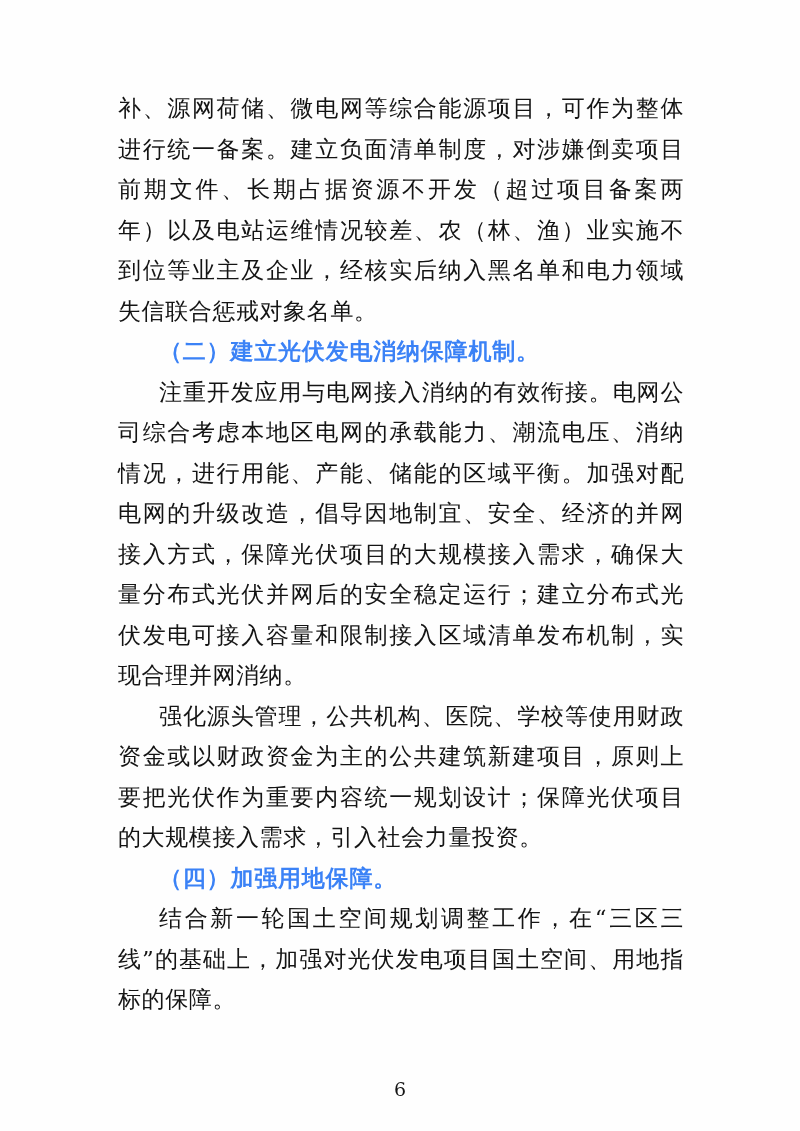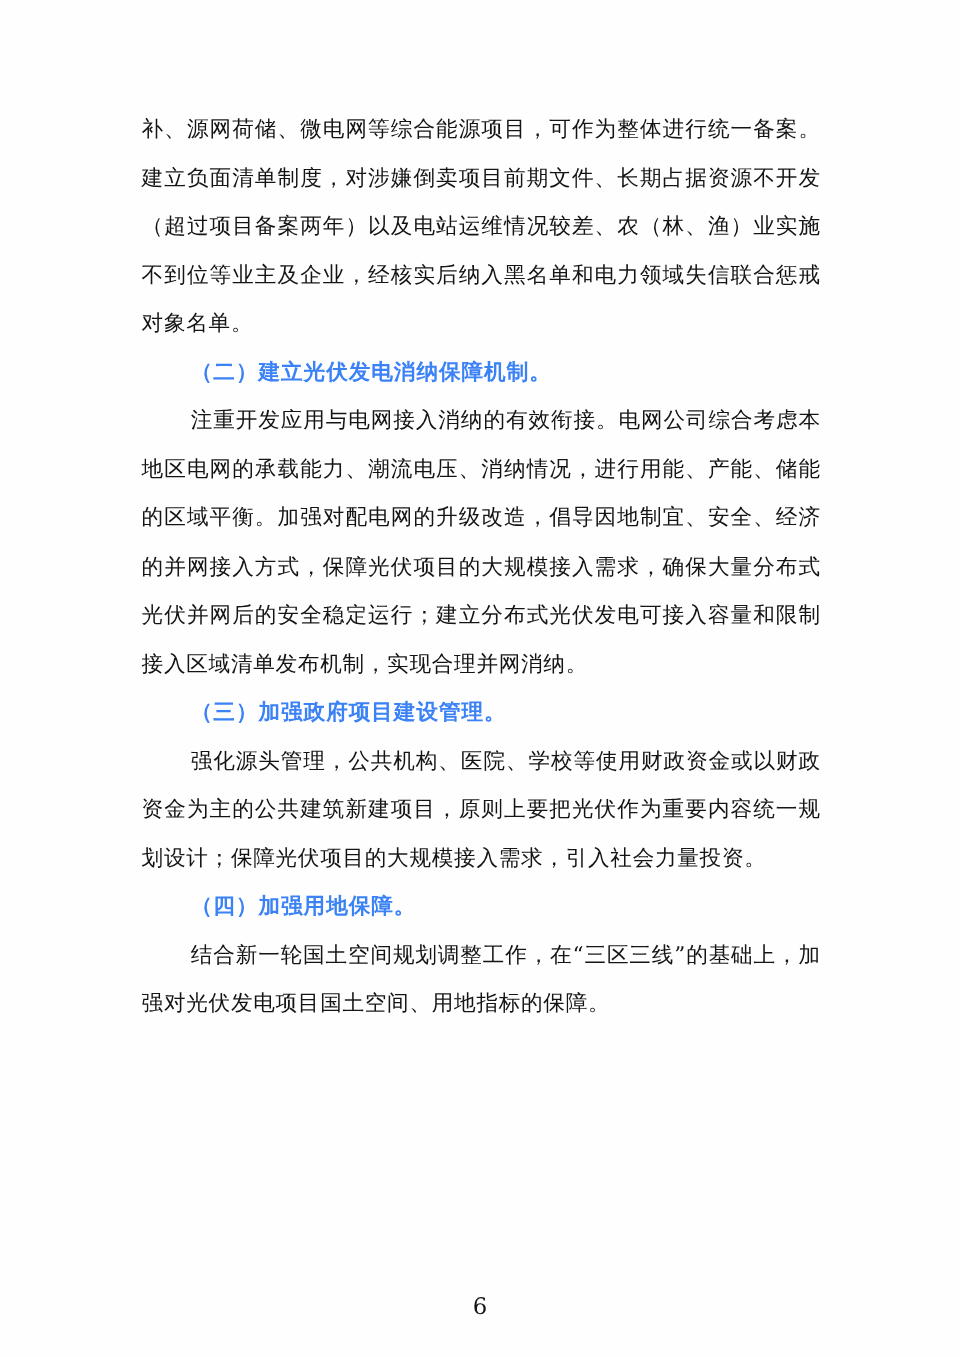--- a/index.html
+++ b/index.html
@@ -23,21 +23,21 @@
     background: #fefefe;
     overflow: hidden;
   }
   .content {
     position: absolute;
     left: 118px;
     top: 88px;
     width: 566px;
   }
   .para {
-    font-size: 18px;
+    font-size: 23px;
     line-height: 40.5px;
     letter-spacing: 0.6px;
     text-align: justify;
     text-justify: inter-ideograph;
     margin: 0;
     color: #141414;
     font-family: "DejaVu Serif", "Liberation Serif", serif;
   }
   .para.indent {
     text-indent: 41px;
@@ -64,21 +64,20 @@
 
 <div class="page">
   <div class="content">
 
     <p class="para">补、源网荷储、微电网等综合能源项目，可作为整体进行统一备案。建立负面清单制度，对涉嫌倒卖项目前期文件、长期占据资源不开发（超过项目备案两年）以及电站运维情况较差、农（林、渔）业实施不到位等业主及企业，经核实后纳入黑名单和电力领域失信联合惩戒对象名单。</p>
 
     <p class="para heading">（二）建立光伏发电消纳保障机制。</p>
 
     <p class="para indent">注重开发应用与电网接入消纳的有效衔接。电网公司综合考虑本地区电网的承载能力、潮流电压、消纳情况，进行用能、产能、储能的区域平衡。加强对配电网的升级改造，倡导因地制宜、安全、经济的并网接入方式，保障光伏项目的大规模接入需求，确保大量分布式光伏并网后的安全稳定运行；建立分布式光伏发电可接入容量和限制接入区域清单发布机制，实现合理并网消纳。</p>
 
-    <p class="para heading">（三）加强政府项目建设管理。</p>
 
     <p class="para indent">强化源头管理，公共机构、医院、学校等使用财政资金或以财政资金为主的公共建筑新建项目，原则上要把光伏作为重要内容统一规划设计；保障光伏项目的大规模接入需求，引入社会力量投资。</p>
 
     <p class="para heading">（四）加强用地保障。</p>
 
     <p class="para indent">结合新一轮国土空间规划调整工作，在“三区三线”的基础上，加强对光伏发电项目国土空间、用地指标的保障。</p>
 
 
   </div>
 

